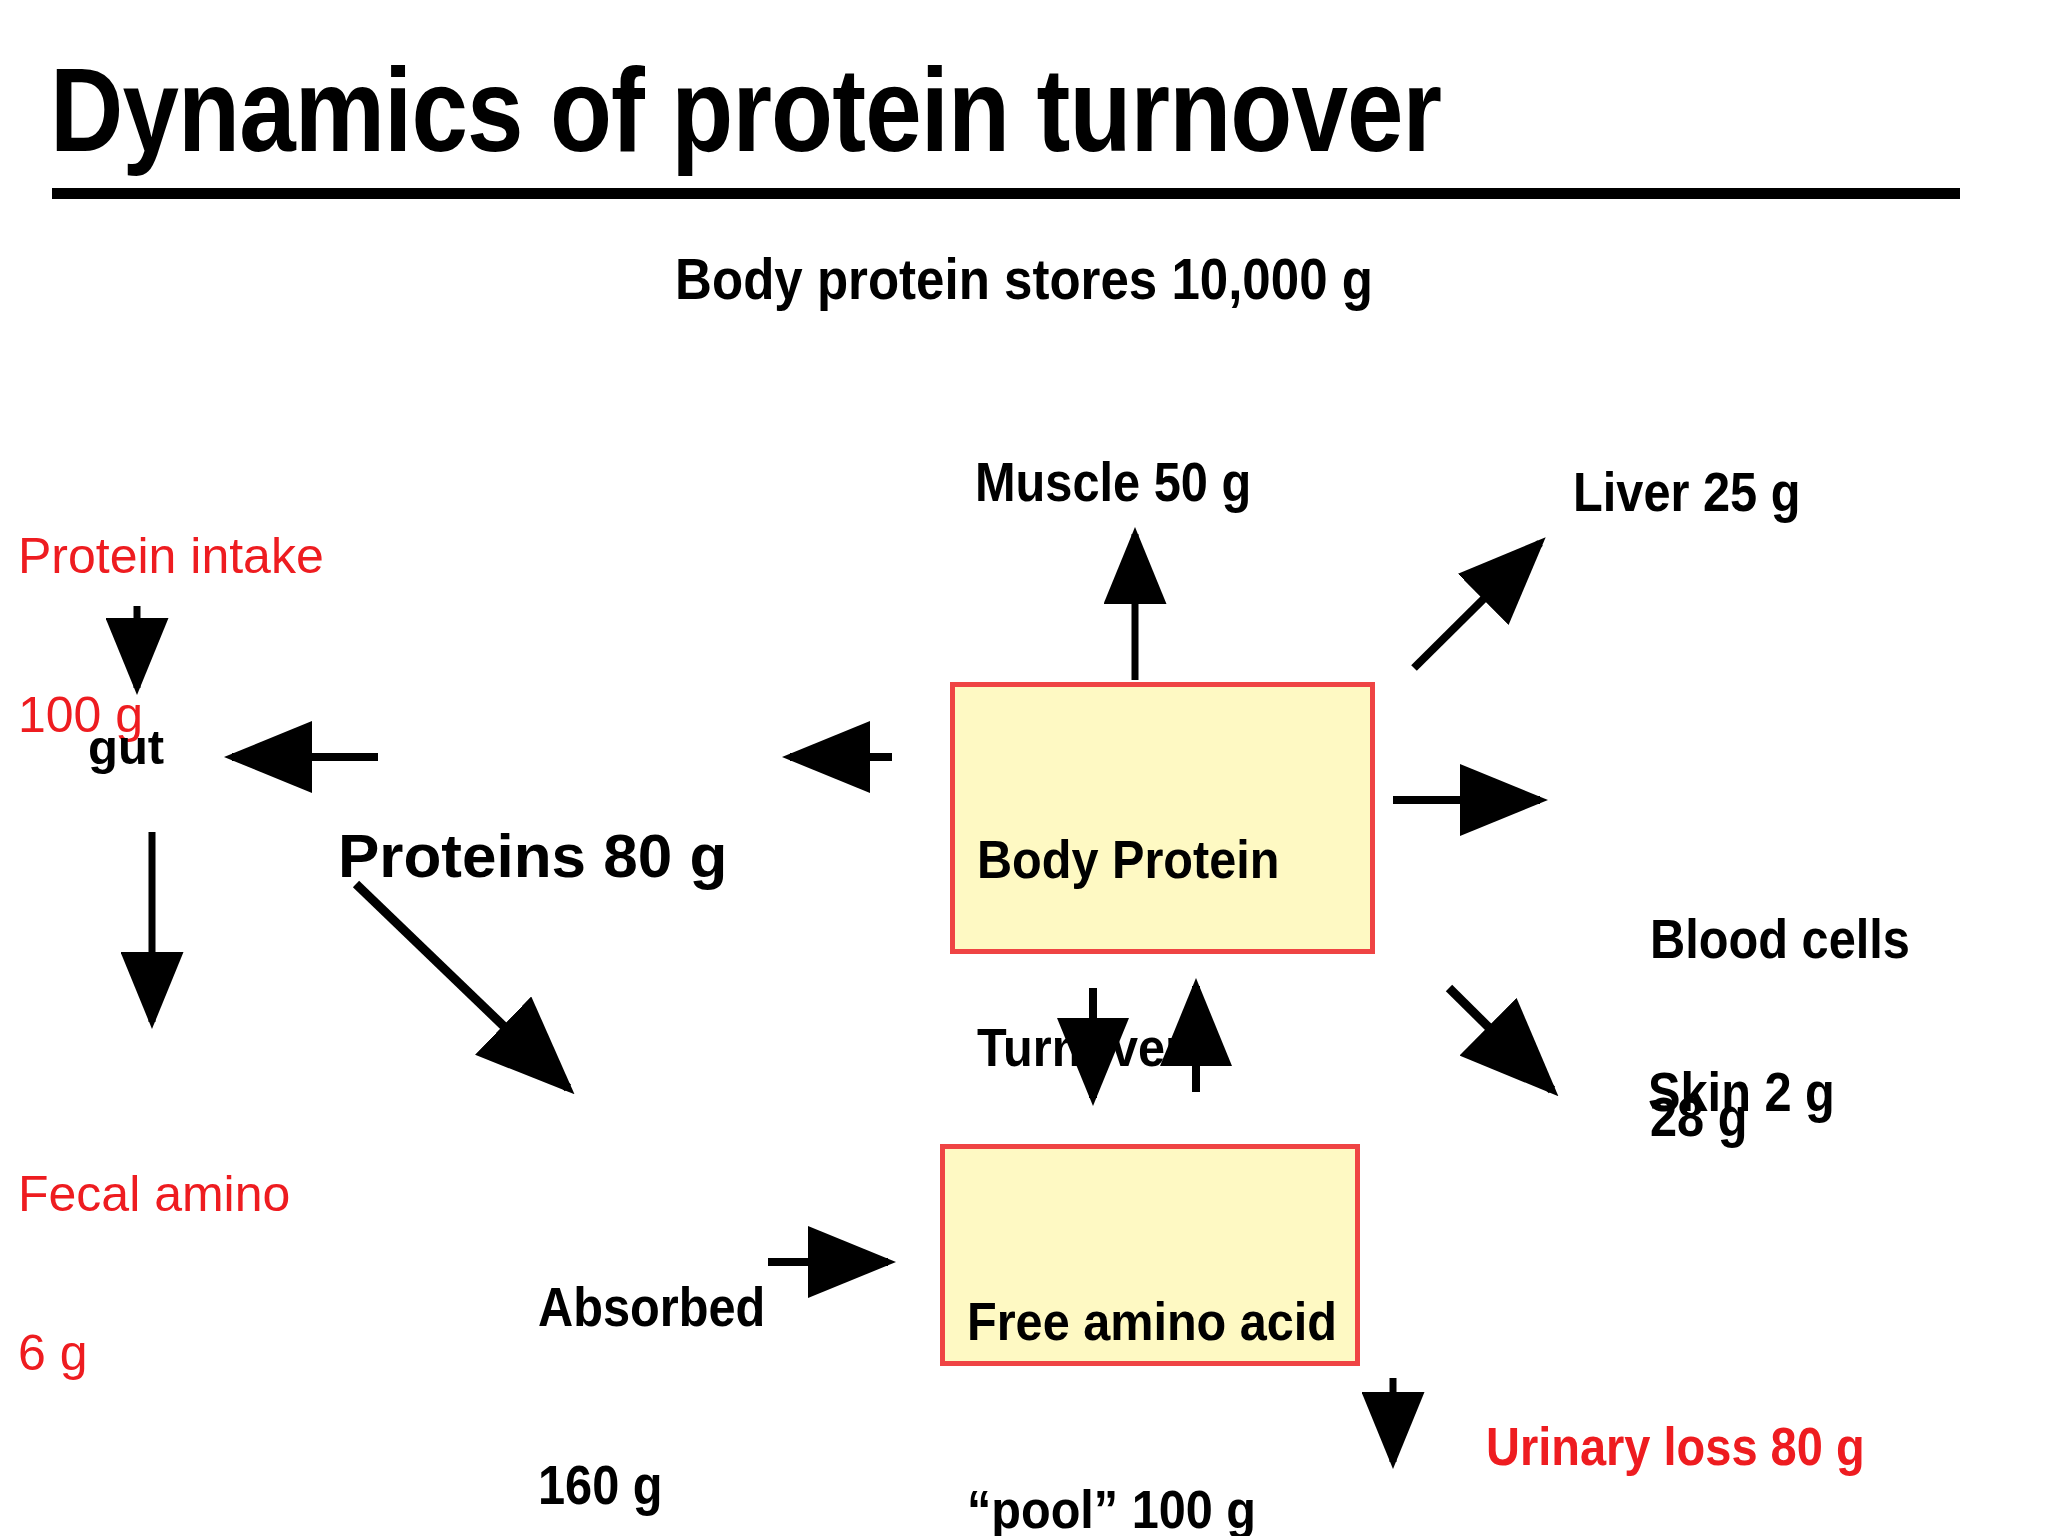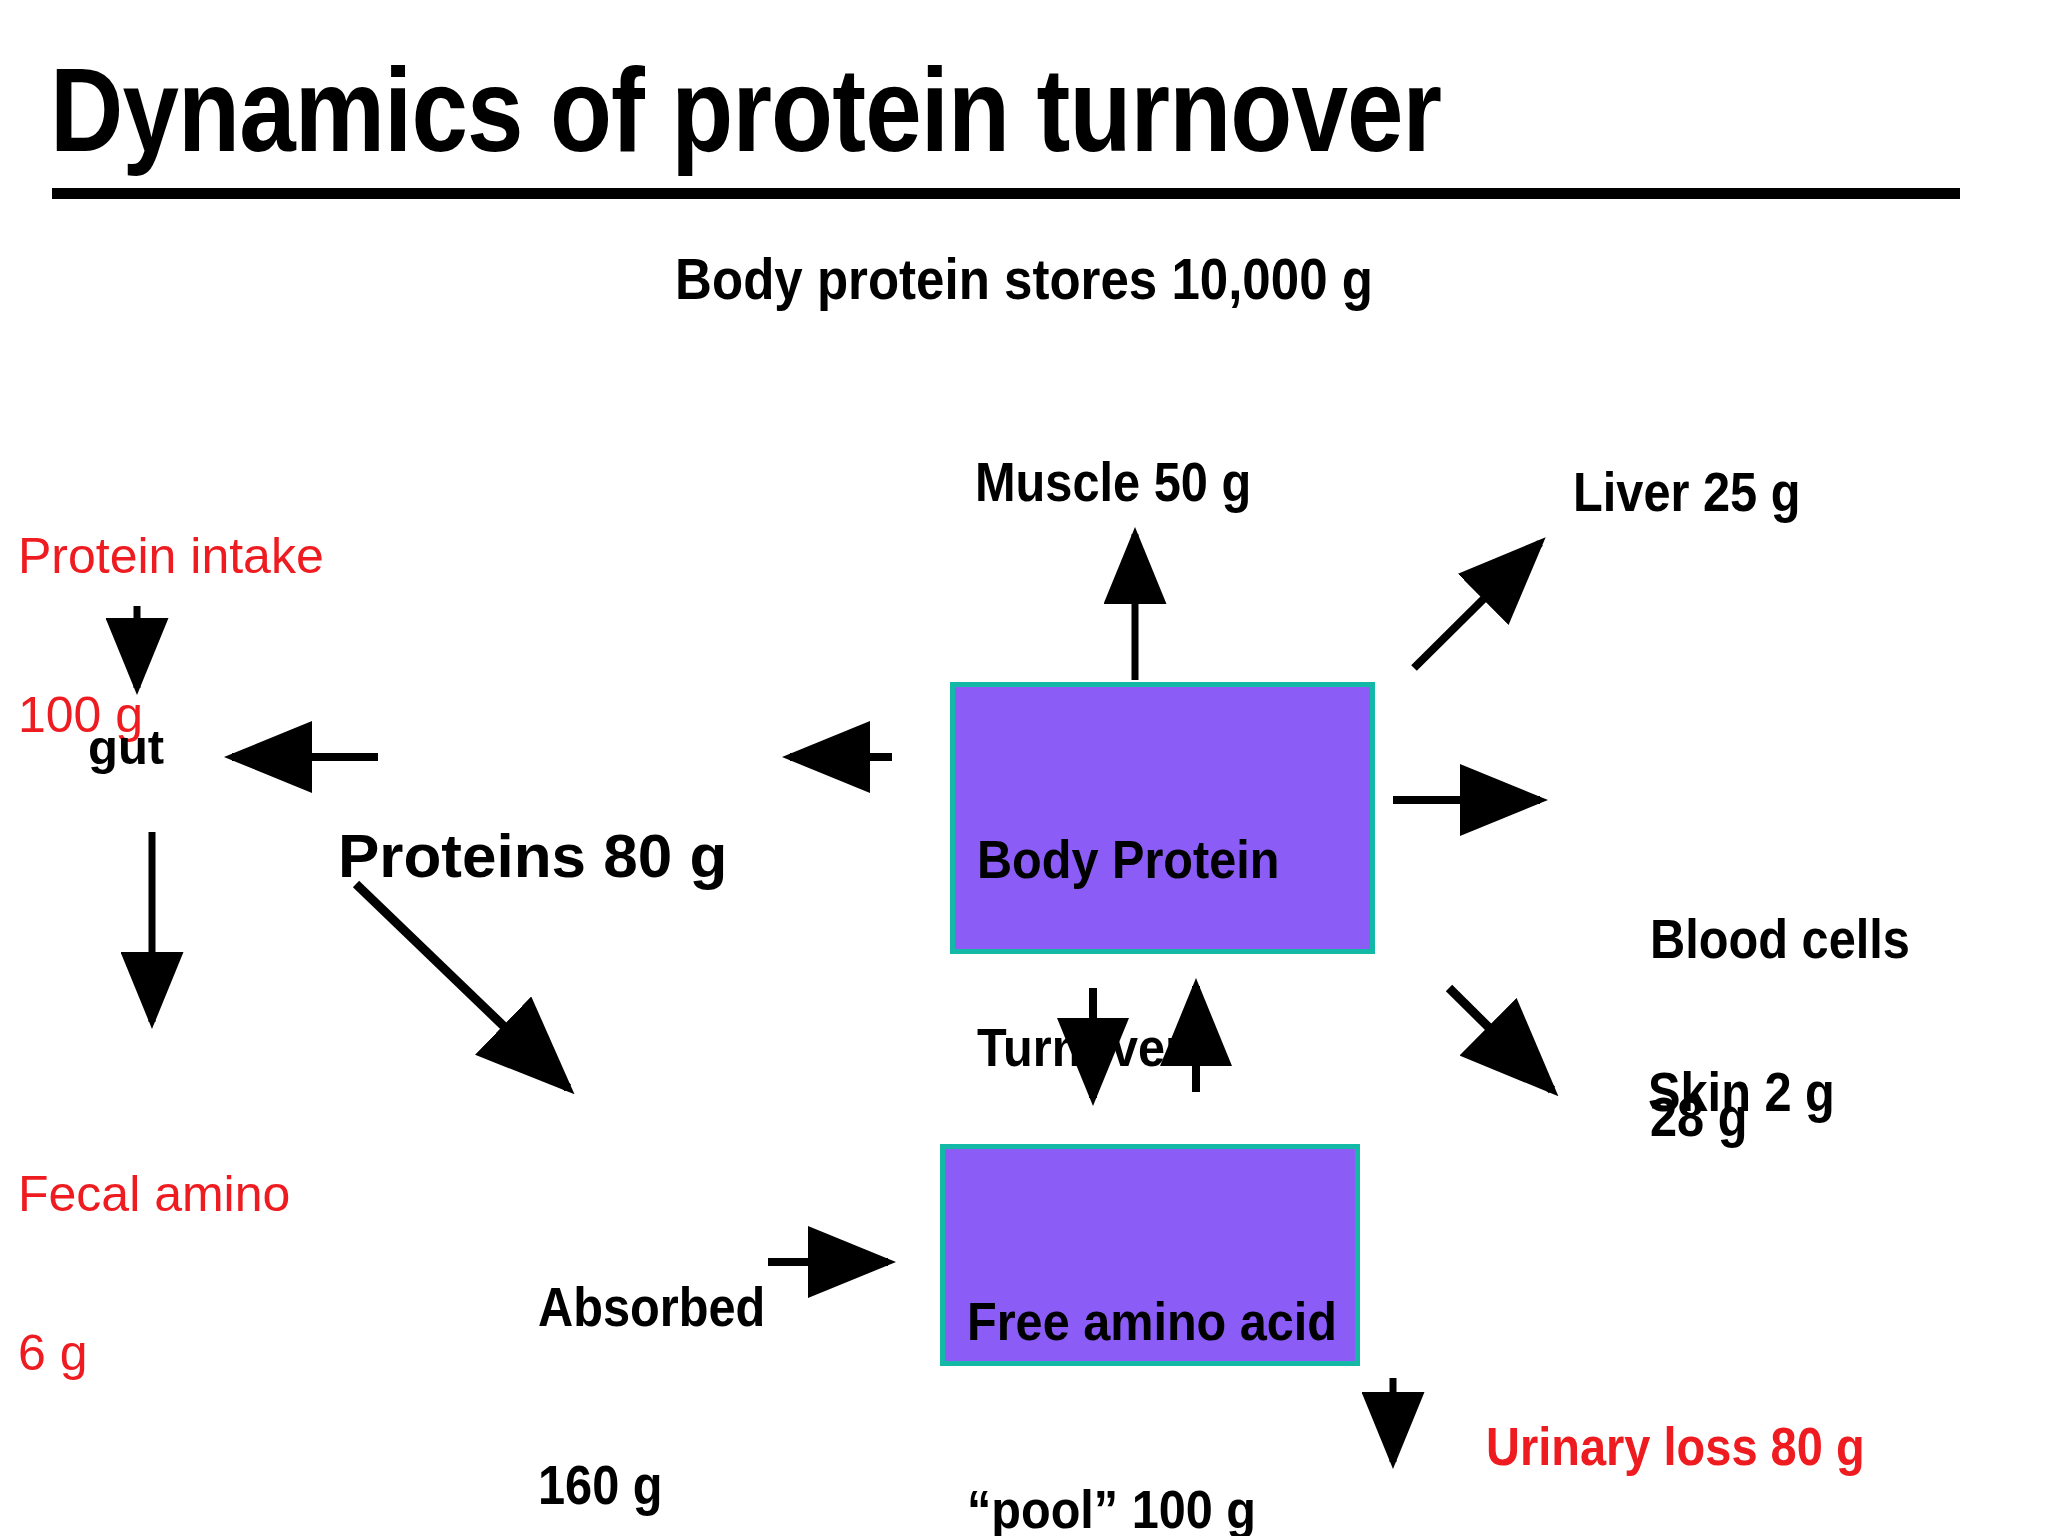--- a/index.html
+++ b/index.html
@@ -91,22 +91,22 @@
   #absorbed       { left: 538px; top: 1158px; }
   #muscle         { left: 975px; top: 452px; }
   #liver          { left: 1573px; top: 462px; }
   #blood-cells    { left: 1650px; top: 790px; }
   #skin           { left: 1648px; top: 1062px; }
   #urinary-loss   { left: 1486px; top: 1418px; font-size: 54px; }
 
   
   .box {
     position: absolute;
-    border: 5px solid #14b8a6;
-    background: #8b5cf6;
+    border: 5px solid #ef4444;
+    background: #fef9c3;
     box-sizing: border-box;
   }
   #box-turnover {
     left: 950px;
     top: 682px;
     width: 425px;
     height: 272px;
   }
   #box-pool {
     left: 940px;

